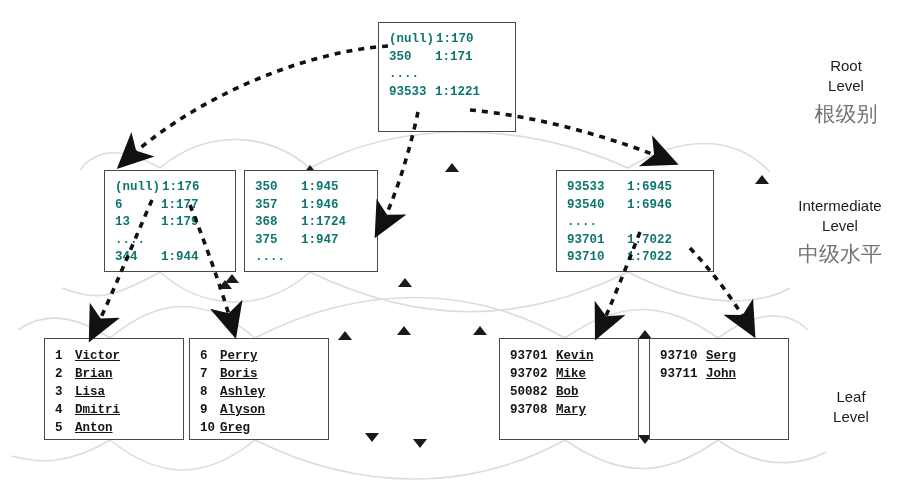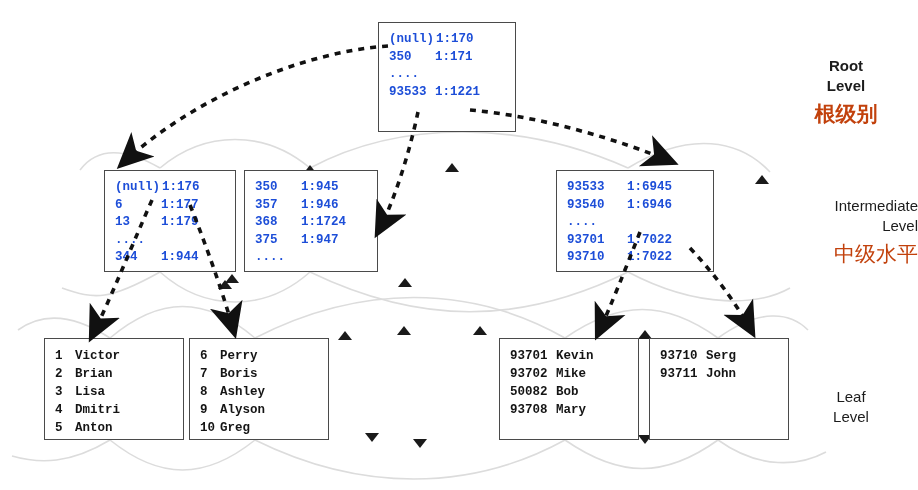--- a/index.html
+++ b/index.html
@@ -32,21 +32,21 @@
     background: #ffffff;
     border: 1px solid #4a4a4a;
     z-index: 2;
     padding: 8px 0 6px 0;
   }
   .node-row {
     display: flex;
     font-family: "Liberation Mono", "DejaVu Sans Mono", monospace;
     font-size: 12.5px;
     font-weight: bold;
-    color: #1d4ed8;
+    color: #0f766e;
     line-height: 17.5px;
     white-space: pre;
   }
   .col-key {
     padding-left: 10px;
     min-width: 54px;
     box-sizing: border-box;
   }
   .col-key-wide {
     padding-left: 10px;
@@ -70,38 +70,39 @@
     min-width: 26px;
     box-sizing: border-box;
   }
   .leaf-id-wide {
     padding-left: 10px;
     min-width: 52px;
     box-sizing: border-box;
   }
   .leaf-name {
     padding-left: 4px;
+    text-decoration: underline;
   }
 
   .level-label {
     position: absolute;
     text-align: center;
     z-index: 4;
   }
   .label-en {
     font-family: "Liberation Sans", sans-serif;
     font-size: 15px;
     color: #1c1c1c;
     line-height: 20px;
     white-space: nowrap;
   }
   .label-zh {
     font-family: "DejaVu Sans", sans-serif;
     font-size: 21px;
-    color: #c2410c;
+    color: #737373;
     line-height: 28px;
     margin-top: 4px;
     white-space: nowrap;
   }
 </style>
 </head>
 <body>
 
 <div id="canvas">
 
@@ -337,27 +338,27 @@
     <div class="leaf-row">
       <span class="leaf-id-wide">93710</span>
       <span class="leaf-name">Serg</span>
     </div>
     <div class="leaf-row">
       <span class="leaf-id-wide">93711</span>
       <span class="leaf-name">John</span>
     </div>
   </div>
 
-  <div class="level-label" style="left:776px; top:56px; width:140px;font-weight:bold;">
+  <div class="level-label" style="left:776px; top:56px; width:140px;">
     <div class="label-en">Root</div>
     <div class="label-en">Level</div>
     <div class="label-zh">根级别</div>
   </div>
 
-  <div class="level-label" style="left:762px; top:196px; width:156px;text-align:right;">
+  <div class="level-label" style="left:762px; top:196px; width:156px;">
     <div class="label-en">Intermediate</div>
     <div class="label-en">Level</div>
     <div class="label-zh">中级水平</div>
   </div>
 
   <div class="level-label" style="left:784px; top:358px; width:134px;margin-top:29px;">
     <div class="label-en">Leaf</div>
     <div class="label-en">Level</div>
   </div>
 

